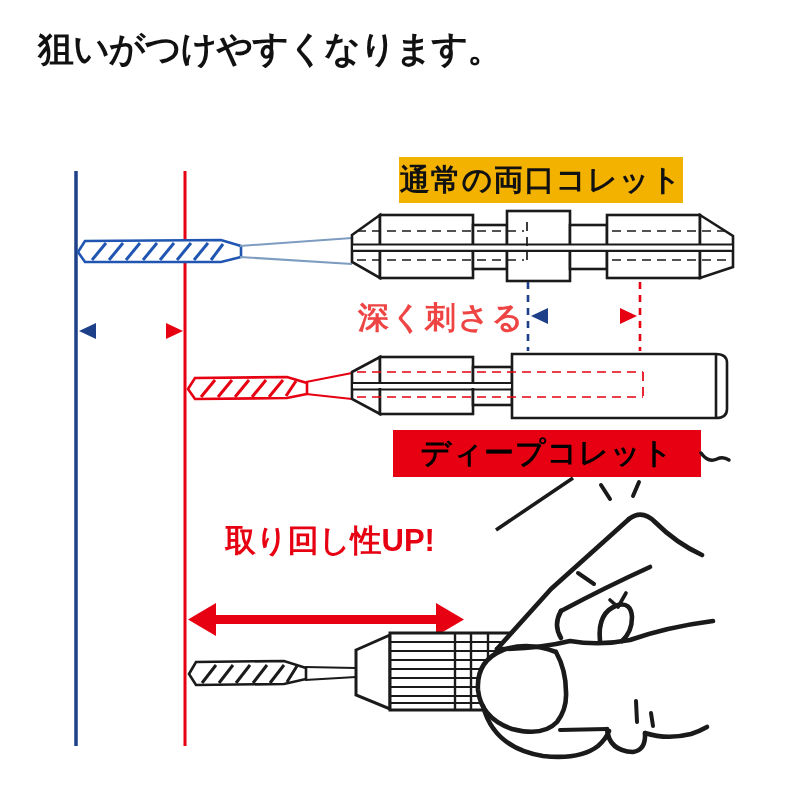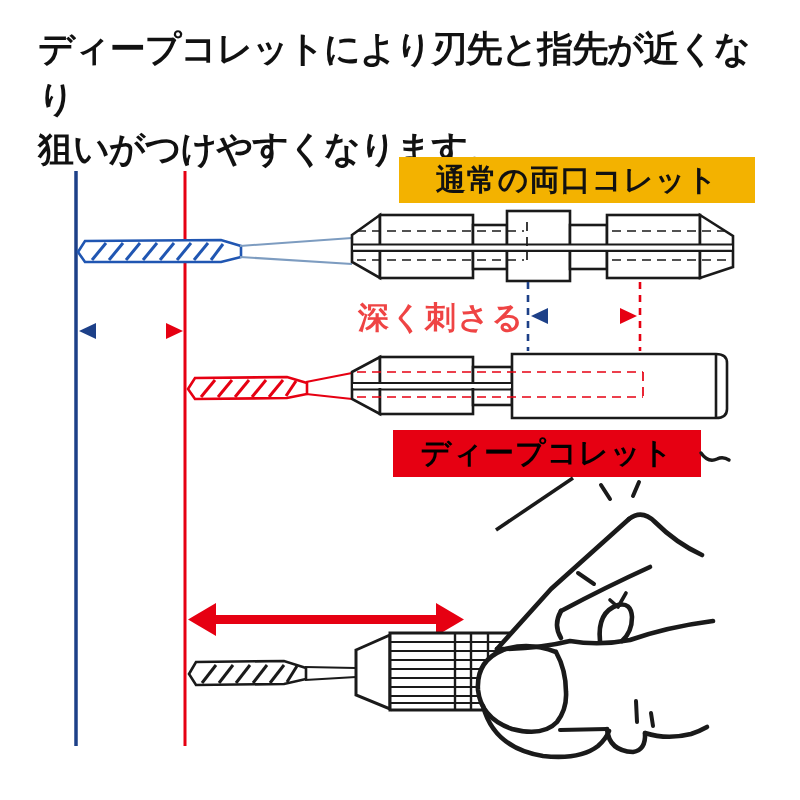--- a/index.html
+++ b/index.html
@@ -5,58 +5,58 @@
   html,body{margin:0;padding:0;background:#ffffff;}
   body{width:800px;height:800px;position:relative;overflow:hidden;
        font-family:"Liberation Sans","DejaVu Sans",sans-serif;}
   .abs{position:absolute;}
   
   .heading{left:38px;top:24px;width:740px;color:#111111;font-weight:bold;
            font-size:36px;line-height:50px;letter-spacing:-1px;}
   
   .label-box{display:flex;align-items:center;justify-content:center;
              font-weight:bold;font-size:30px;letter-spacing:1px;}
-  .label-normal{left:399px;top:157px;width:356px;height:46px;background:#f3b200;color:#111111;}
+  .label-normal{left:399px;top:157px;width:284px;height:46px;background:#f3b200;color:#111111;}
   .label-deep{left:393px;top:430px;width:308px;height:47px;background:#e60012;color:#000000;text-align:right;}
   
   .insert-deep{left:358px;top:297px;width:170px;color:#ef4444;font-weight:bold;
                font-size:31px;letter-spacing:2px;}
   .slogan{left:150px;top:522px;width:360px;color:#e60012;font-weight:900;
           font-size:31px;line-height:38px;text-align:center;letter-spacing:0px;}
   svg{position:absolute;left:0;top:0;}
   
   .blk{stroke:#1a1a1a;}
   .red{stroke:#e60012;}
   .blu{stroke:#1d4088;}
   .drillblu{stroke:#2056b2;}
   .shank{stroke:#7d9cc0;}
   .wfill{fill:#ffffff;}
   .nofill{fill:none;}
 </style>
 </head>
 <body>
 
 <div class="abs heading">
-  <div>ディープコレットにより刃先と指先が近くなり</div>
   <div>狙いがつけやすくなります。</div>
 </div>
 
 <div class="abs label-box label-normal">
   <span>通常の両口コレット</span>
 </div>
 
 <div class="abs label-box label-deep">
   <span>ディープコレット</span>
 </div>
 
 <div class="abs insert-deep">
   <span>深く刺さる</span>
 </div>
 
 <div class="abs slogan">
+  <div>取り回し性UP!</div>
 </div>
 
 <svg width="800" height="800" viewBox="0 0 800 800">
   <defs>
     <linearGradient id="b2r" x1="0" y1="0" x2="1" y2="0">
       <stop offset="0" stop-color="#1d4088"></stop>
         <stop offset="1" stop-color="#e60012"></stop>
     </linearGradient>
   </defs>
 

